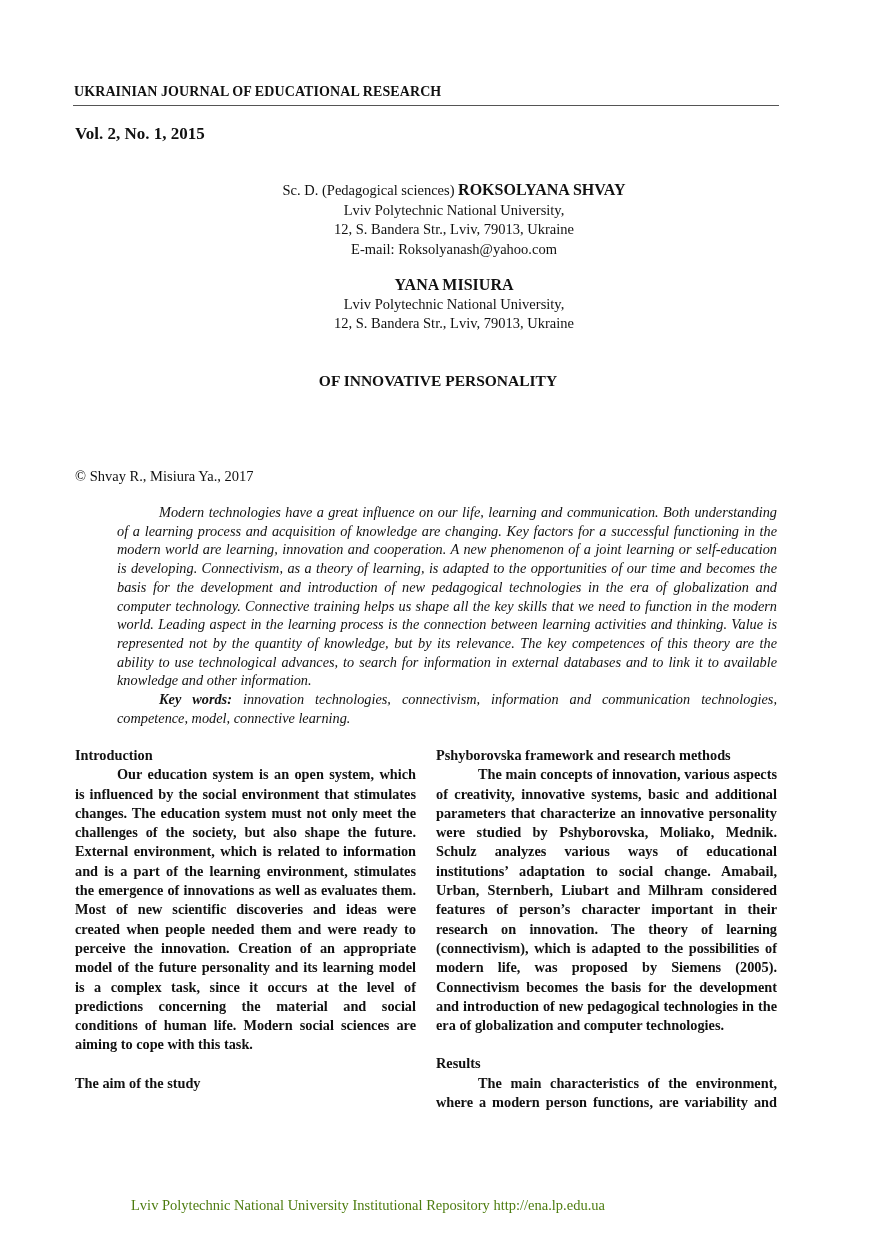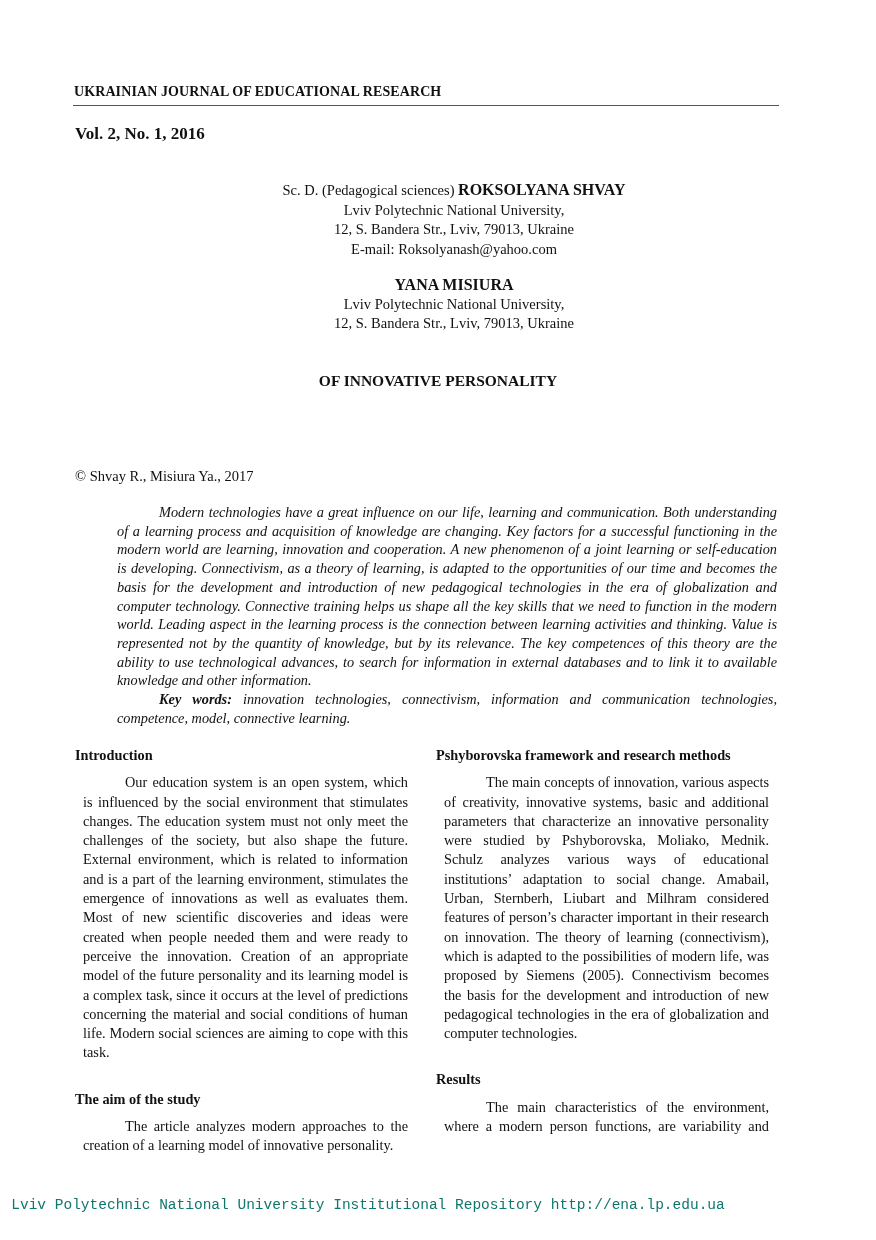--- a/index.html
+++ b/index.html
@@ -30,33 +30,33 @@
   .abstract {
     left: 117px; width: 660px; top: 503px; font-style: italic; font-size: 14.3px;
     line-height: 18.7px; text-align: justify;
   }
   .abstract p { margin: 0; text-indent: 42px; }
   .abstract .kw-label { font-weight: bold; }
   .col {
     width: 341px; font-size: 14.3px; line-height: 19.3px; text-align: justify;
   }
   .col h3 { margin: 0; font-size: 14.3px; font-weight: bold; line-height: 19.3px; text-align: left; }
-  .col p { margin: 8px; text-indent: 42px; }
+  .col p { margin: 0; text-indent: 42px; font-weight: bold; }
   .col .spacer { height: 19px; }
   .footer {
     left: 0; width: 736px; top: 1197px; text-align: center;
-    font-family: Liberation Mono, monospace; font-size: 14.5px; color: #0f766e;
+    font-family: Liberation Serif, serif; font-size: 14.5px; color: #4d7c0f;
   }
 </style>
 </head>
 <body>
 
 <div class="abs journal-title">UKRAINIAN JOURNAL OF EDUCATIONAL RESEARCH</div>
 <div class="abs header-rule"></div>
-<div class="abs vol">Vol. 2, No. 1, 2016</div>
+<div class="abs vol">Vol. 2, No. 1, 2015</div>
 
 <div class="abs author-block" style="top:180px;">
   <div><span>Sc. D. (Pedagogical sciences) </span><span class="name">ROKSOLYANA SHVAY</span></div>
   <div>Lviv Polytechnic National University,</div>
   <div>12, S. Bandera Str., Lviv, 79013, Ukraine</div>
   <div>E-mail: Roksolyanash@yahoo.com</div>
 </div>
 
 <div class="abs author-block" style="top:275px;">
   <div class="name">YANA MISIURA</div>
@@ -73,21 +73,20 @@
 <div class="abs abstract">
   <p>Modern technologies have a great influence on our life, learning and communication. Both understanding of a learning process and acquisition of knowledge are changing. Key factors for a successful functioning in the modern world are learning, innovation and cooperation. A new phenomenon of a joint learning or self-education is developing. Connectivism, as a theory of learning, is adapted to the opportunities of our time and becomes the basis for the development and introduction of new pedagogical technologies in the era of globalization and computer technology. Connective training helps us shape all the key skills that we need to function in the modern world. Leading aspect in the learning process is the connection between learning activities and thinking. Value is represented not by the quantity of knowledge, but by its relevance. The key competences of this theory are the ability to use technological advances, to search for information in external databases and to link it to available knowledge and other information.</p>
   <p><span class="kw-label">Key words:</span><span> innovation technologies, connectivism, information and communication technologies, competence, model, connective learning.</span></p>
 </div>
 
 <div class="abs col" style="left:75px; top:746px;">
   <h3>Introduction</h3>
   <p>Our education system is an open system, which is influenced by the social environment that stimulates changes. The education system must not only meet the challenges of the society, but also shape the future. External environment, which is related to information and is a part of the learning environment, stimulates the emergence of innovations as well as evaluates them. Most of new scientific discoveries and ideas were created when people needed them and were ready to perceive the innovation. Creation of an appropriate model of the future personality and its learning model is a complex task, since it occurs at the level of predictions concerning the material and social conditions of human life. Modern social sciences are aiming to cope with this task.</p>
   <div class="spacer"></div>
   <h3>The aim of the study</h3>
-  <p>The article analyzes modern approaches to the creation of a learning model of innovative personality.</p>
 </div>
 
 <div class="abs col" style="left:436px; top:746px;">
   <h3>Pshyborovska framework and research methods</h3>
   <p>The main concepts of innovation, various aspects of creativity, innovative systems, basic and additional parameters that characterize an innovative personality were studied by Pshyborovska, Moliako, Mednik. Schulz analyzes various ways of educational institutions’ adaptation to social change. Amabail, Urban, Sternberh, Liubart and Milhram considered features of person’s character important in their research on innovation. The theory of learning (connectivism), which is adapted to the possibilities of modern life, was proposed by Siemens (2005). Connectivism becomes the basis for the development and introduction of new pedagogical technologies in the era of globalization and computer technologies.</p>
   <div class="spacer"></div>
   <h3>Results</h3>
   <p style="text-align-last: justify;">The main characteristics of the environment, where a modern person functions, are variability and</p>
 </div>
 

